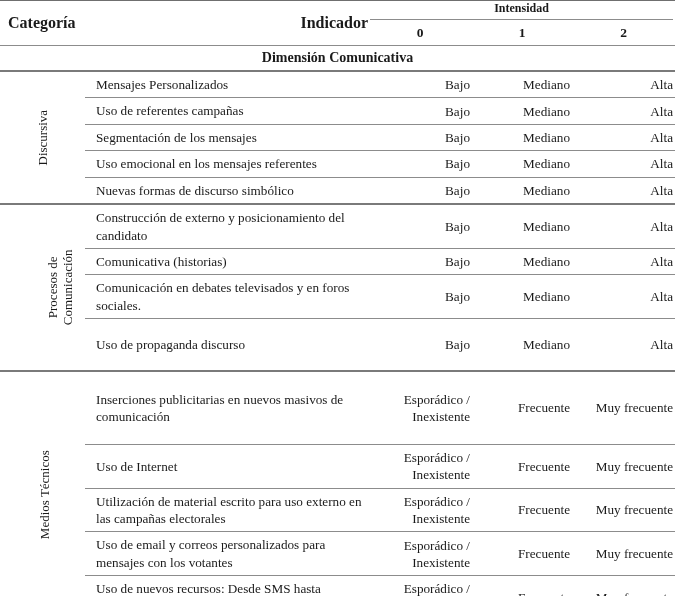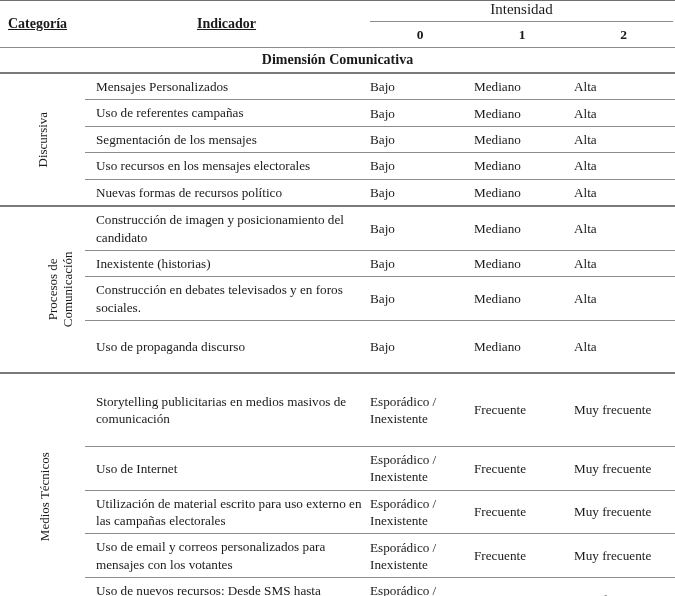--- a/index.html
+++ b/index.html
@@ -46,30 +46,29 @@
 
   
   .rule-top       { border-top: 1.6px solid #6f6f6f; }
   .rule-thick     { border-top: 2.2px solid #7a7a7a; }
   .rule-thin      { border-top: 1px solid #8c8c8c; }
   .rule-bottom    { border-bottom: 2.2px solid #7a7a7a; }
 
   
   .hdr-cell {
     font-weight: bold;
-    font-size: 14px;
+    font-size: 16px;
     padding: 9px 0 9px 0;
-    text-decoration: underline;
   }
   .hdr-categoria { padding-left: 8px; }
-  .hdr-indicador { text-align: center; }
+  .hdr-indicador { text-align: right; }
   .hdr-intensidad {
     text-align: center;
-    font-weight: normal;
-    font-size: 15px;
+    font-weight: bold;
+    font-size: 12px;
     padding-bottom: 2px;
   }
   .intensidad-box {
     text-align: center;
     border-bottom: 1.2px solid #8c8c8c;
     padding-bottom: 3px;
     margin: 0 2px 0 2px;
   }
   .lvl {
     text-align: center;
@@ -87,21 +86,21 @@
     border-radius: 8px;
   }
 
   
   .ind {
     padding: 4px 6px 4px 11px;
     line-height: 1.32;
     margin-top: 22px;
   }
   .val {
-    text-align: left;
+    text-align: right;
     line-height: 1.3;
     padding: 4px 2px;
   }
 
   
   .cat-cell {
     position: relative;
     text-align: center;
     vertical-align: middle;
     padding: 0;
@@ -173,69 +172,69 @@
         <td class="val rule-thin">Mediano</td>
         <td class="val rule-thin">Alta</td>
       </tr>
       <tr class="h-sm">
         <td class="ind rule-thin">Segmentación de los mensajes</td>
         <td class="val rule-thin">Bajo</td>
         <td class="val rule-thin">Mediano</td>
         <td class="val rule-thin">Alta</td>
       </tr>
       <tr class="h-sm">
-        <td class="ind rule-thin">Uso recursos en los mensajes electorales</td>
-        <td class="val rule-thin">Bajo</td>
-        <td class="val rule-thin">Mediano</td>
-        <td class="val rule-thin">Alta</td>
-      </tr>
-      <tr class="h-sm">
-        <td class="ind rule-thin">Nuevas formas de recursos político</td>
+        <td class="ind rule-thin">Uso emocional en los mensajes referentes</td>
+        <td class="val rule-thin">Bajo</td>
+        <td class="val rule-thin">Mediano</td>
+        <td class="val rule-thin">Alta</td>
+      </tr>
+      <tr class="h-sm">
+        <td class="ind rule-thin">Nuevas formas de discurso simbólico</td>
         <td class="val rule-thin">Bajo</td>
         <td class="val rule-thin">Mediano</td>
         <td class="val rule-thin">Alta</td>
       </tr>
     </tbody>
 
     <tbody>
       <tr class="rule-thick h-md">
         <td class="cat-cell" rowspan="4">
           <span class="rot two-line">Procesos de Comunicación</span>
         </td>
-        <td class="ind">Construcción de imagen y posicionamiento del candidato</td>
+        <td class="ind">Construcción de externo y posicionamiento del candidato</td>
         <td class="val">Bajo</td>
         <td class="val">Mediano</td>
         <td class="val">Alta</td>
       </tr>
       <tr class="h-sm">
-        <td class="ind rule-thin">Inexistente (historias)</td>
-        <td class="val rule-thin">Bajo</td>
-        <td class="val rule-thin">Mediano</td>
-        <td class="val rule-thin">Alta</td>
-      </tr>
-      <tr class="h-md">
-        <td class="ind rule-thin">Construcción en debates televisados y en foros sociales.</td>
+        <td class="ind rule-thin">Comunicativa (historias)</td>
+        <td class="val rule-thin">Bajo</td>
+        <td class="val rule-thin">Mediano</td>
+        <td class="val rule-thin">Alta</td>
+      </tr>
+      <tr class="h-md">
+        <td class="ind rule-thin">Comunicación en debates televisados y en foros sociales.</td>
         <td class="val rule-thin">Bajo</td>
         <td class="val rule-thin">Mediano</td>
         <td class="val rule-thin">Alta</td>
       </tr>
       <tr class="h-lg">
         <td class="ind rule-thin">Uso de propaganda discurso</td>
         <td class="val rule-thin">Bajo</td>
         <td class="val rule-thin">Mediano</td>
         <td class="val rule-thin">Alta</td>
       </tr>
     </tbody>
 
     <tbody>
       <tr class="rule-thick h-xl">
         <td class="cat-cell" rowspan="5">
           <span class="rot">Medios Técnicos</span>
         </td>
-        <td class="ind">Storytelling publicitarias en medios masivos de comunicación</td>
+        <td class="ind">Inserciones publicitarias en nuevos masivos de comunicación</td>
         <td class="val">Esporádico / Inexistente</td>
         <td class="val">Frecuente</td>
         <td class="val">Muy frecuente</td>
       </tr>
       <tr class="h-md">
         <td class="ind rule-thin">Uso de Internet</td>
         <td class="val rule-thin">Esporádico / Inexistente</td>
         <td class="val rule-thin">Frecuente</td>
         <td class="val rule-thin">Muy frecuente</td>
       </tr>

